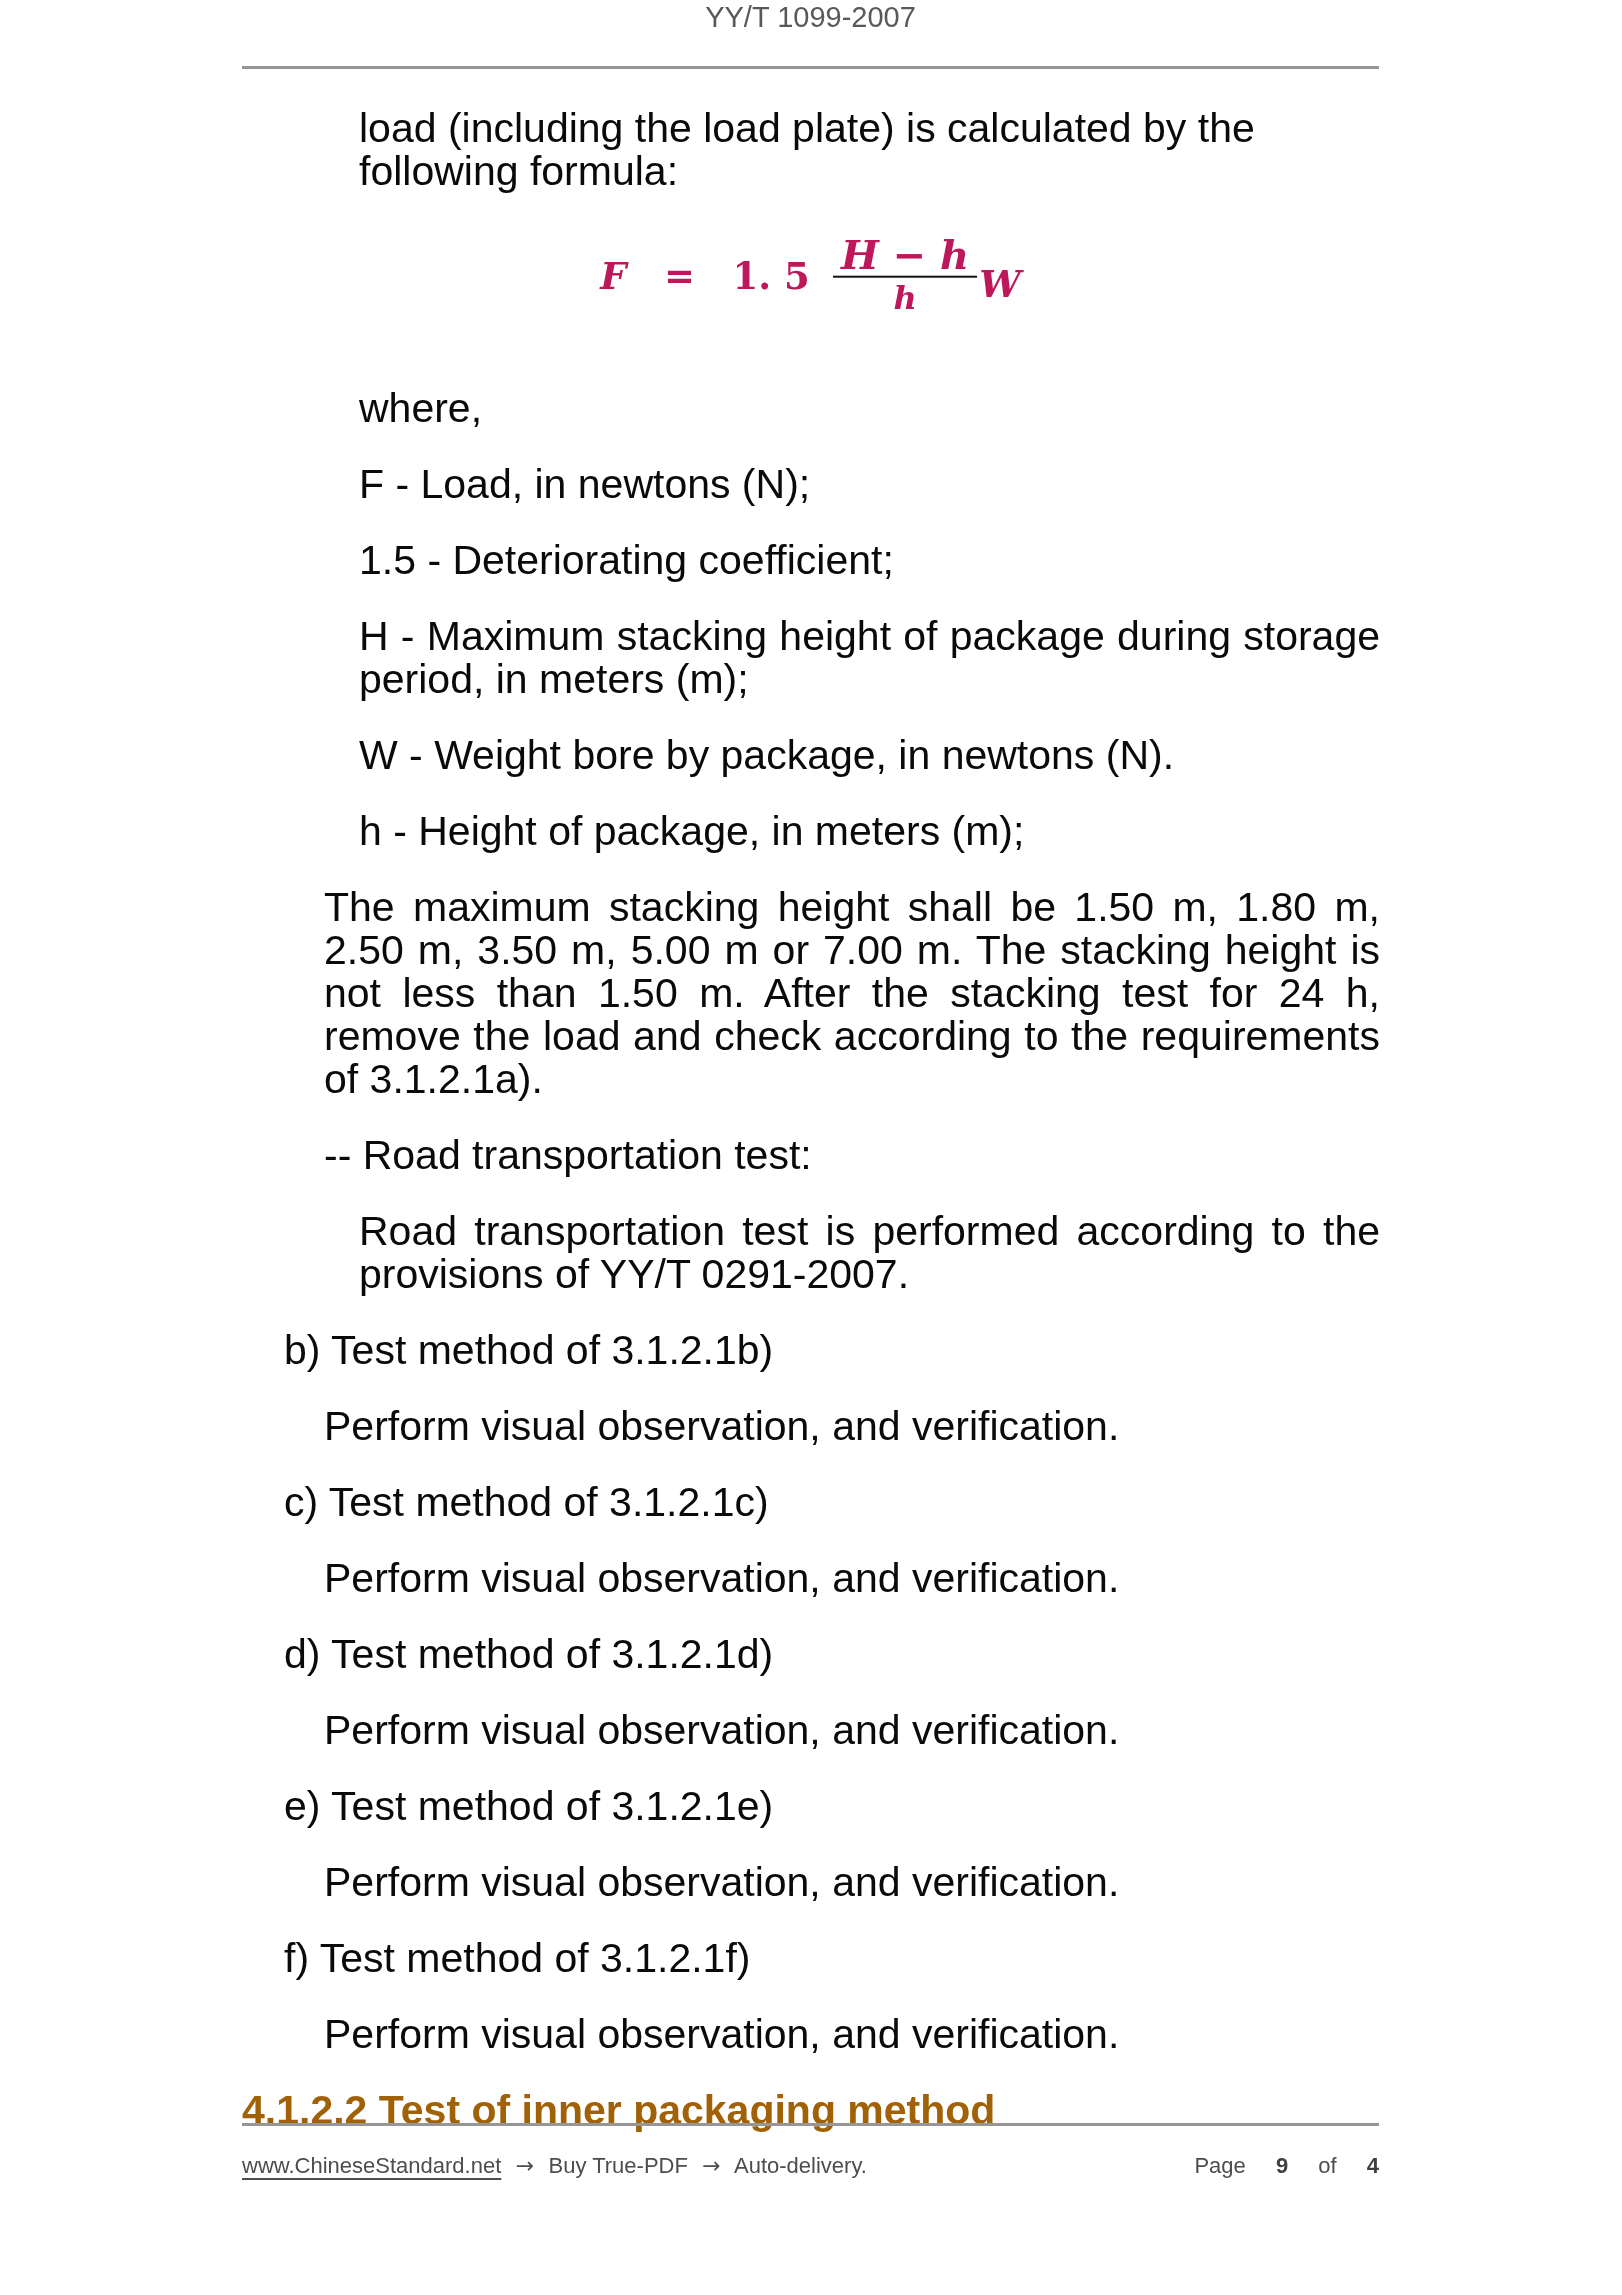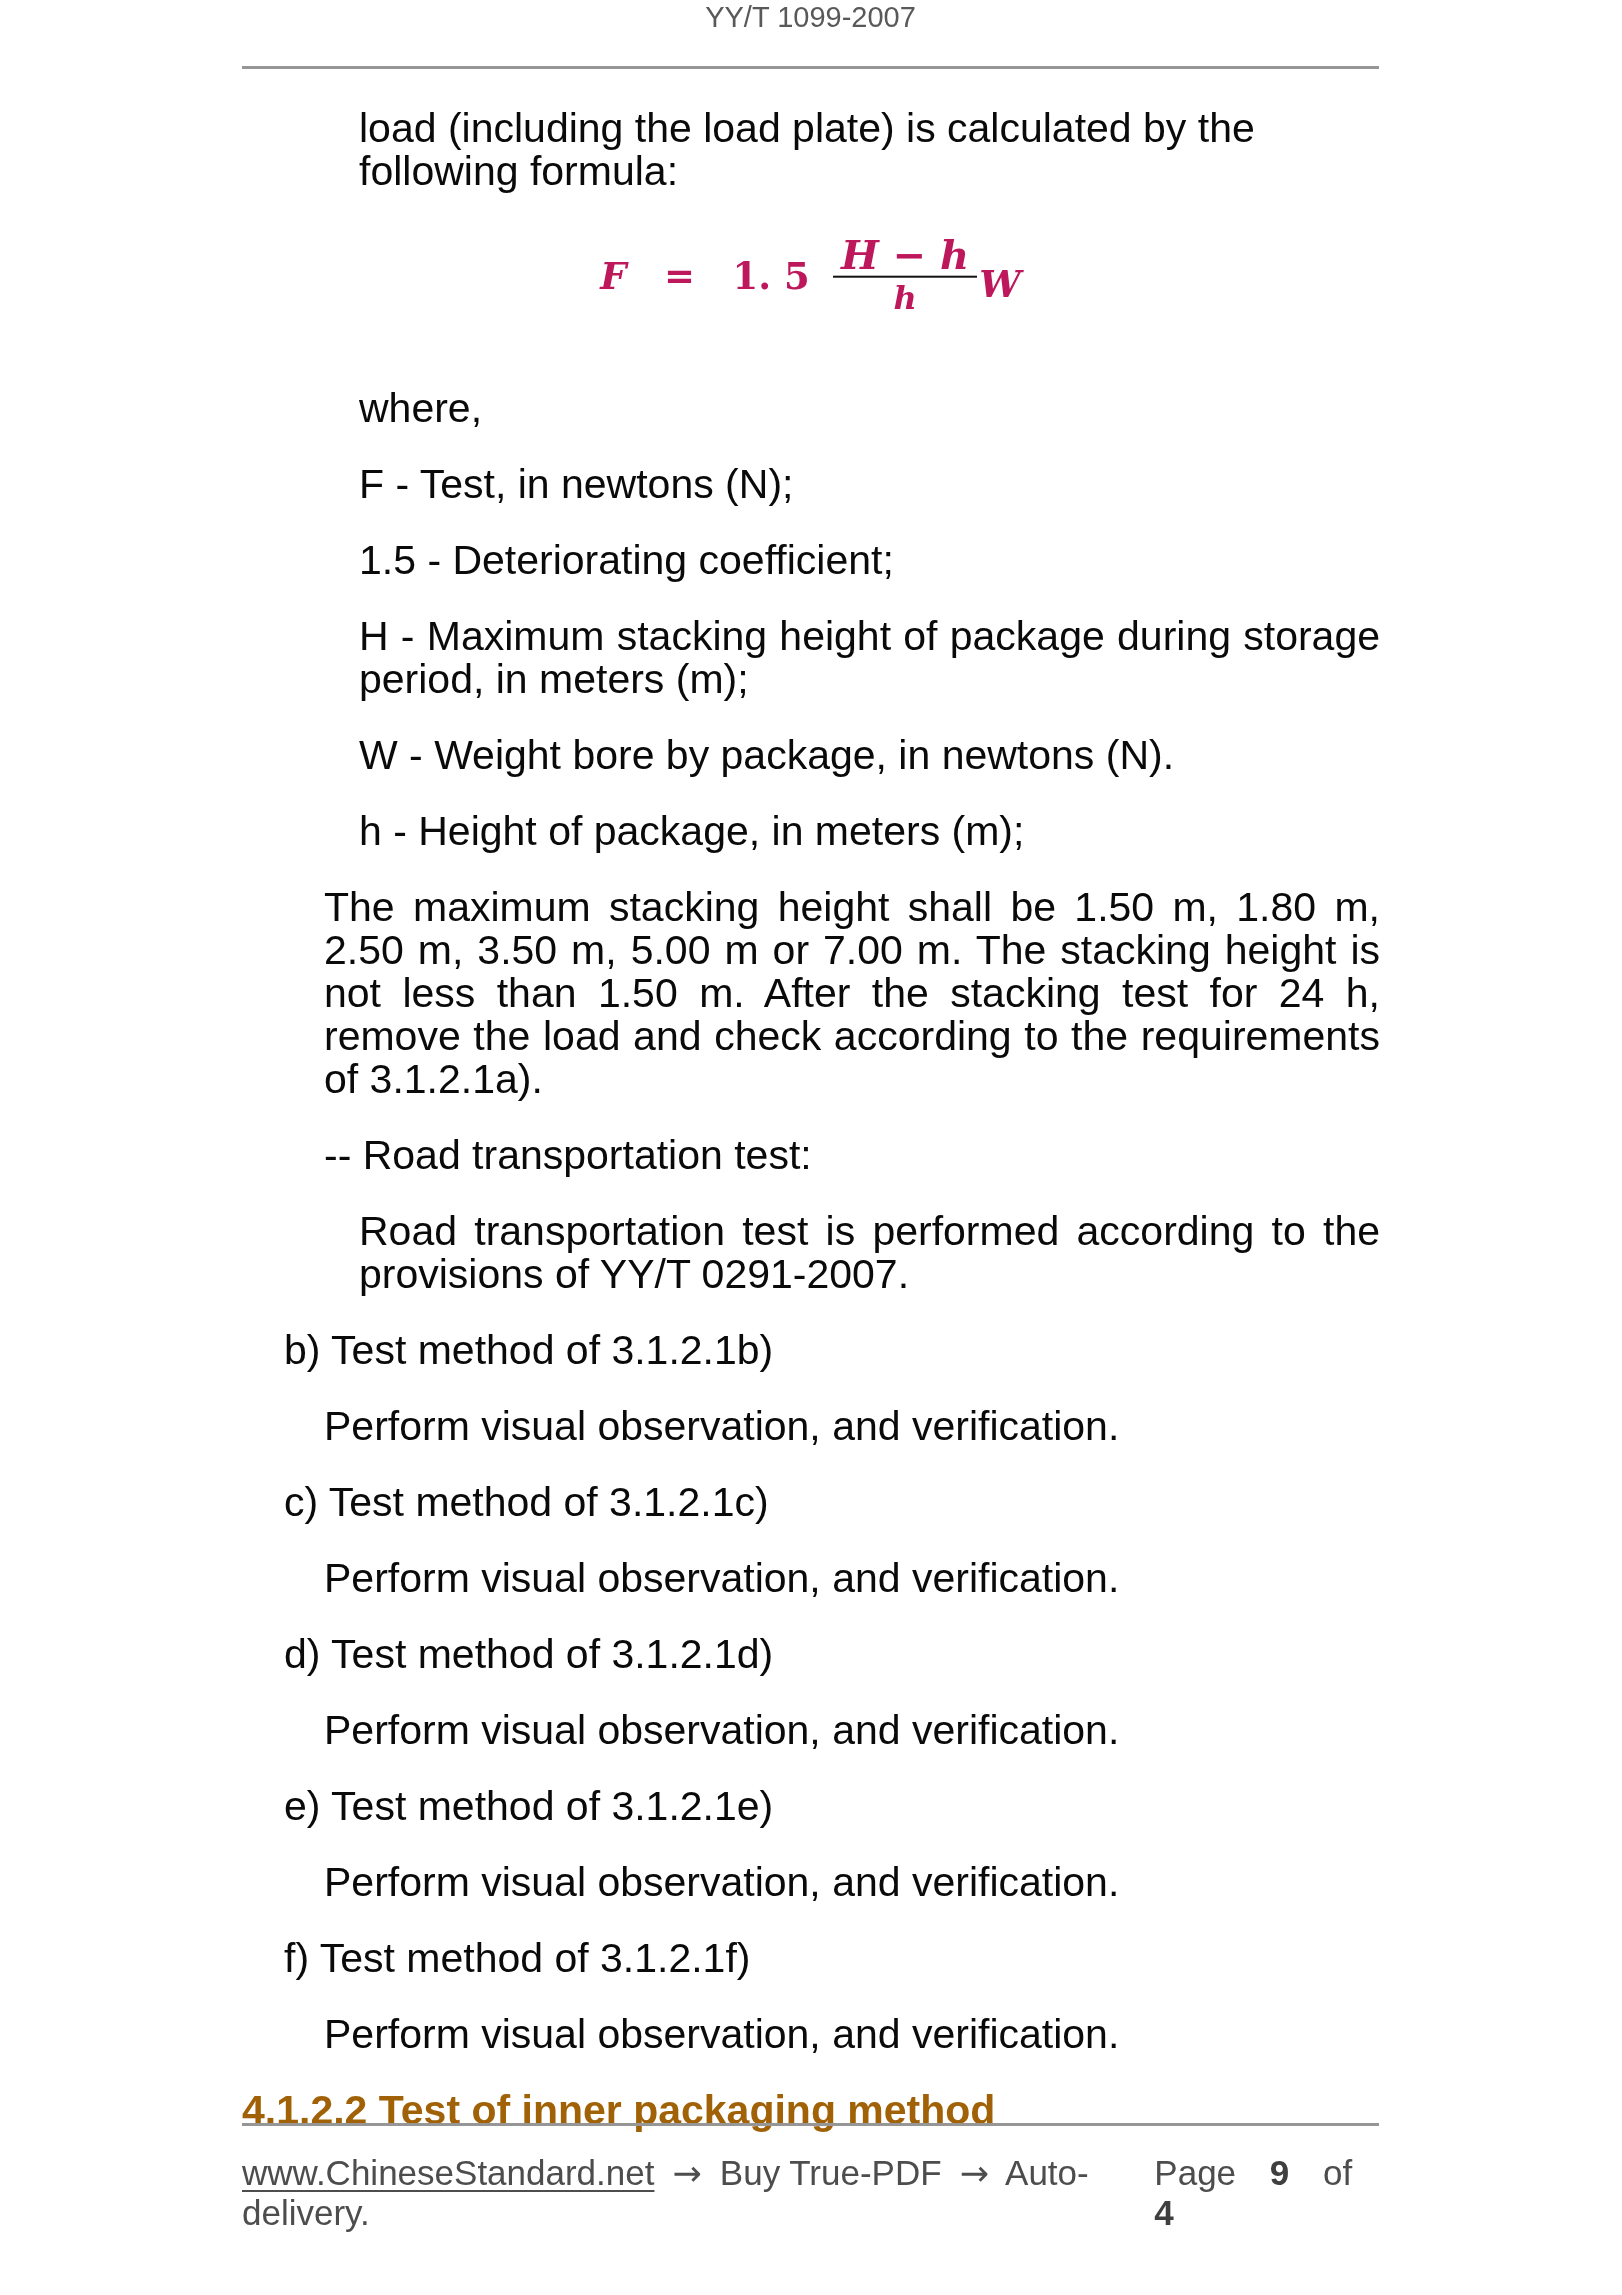--- a/index.html
+++ b/index.html
@@ -69,21 +69,21 @@
     line-height:43px;
     font-weight:bold;
     color:#a16207;
   }
   
   .footer {
     position:absolute;
     left:242px; top:2123px;
     width:1137px;
     color:#4d4d4d;
-    font-size:35px;
+    font-size:22px;
   }
   .footer-rule { height:2.5px; background:#969696; }
   .footer-row {
     margin-top:27.5px;
     display:flex;
     justify-content:space-between;
     align-items:baseline;
   }
   .footer-left span { margin-right:8.3px; }
   .footer-link { color:#4d4d4d; text-decoration:underline; text-underline-offset:5px; text-decoration-thickness:1.7px; cursor:pointer; }
@@ -113,21 +113,21 @@
         <span class="sp"></span>
         <span class="upright">1. 5</span>
         <span class="frac">
           <span class="num">H − h</span>
           <span class="den">h</span>
         </span><span class="mult">W</span>
       </div>
 
       <p class="indent-c">where,</p>
 
-      <p class="indent-c">F - Test, in newtons (N);</p>
+      <p class="indent-c">F - Load, in newtons (N);</p>
 
       <p class="indent-c">1.5 - Deteriorating coefficient;</p>
 
       <p class="indent-c just w-c">H - Maximum stacking height of package during storage period, in meters (m);</p>
 
       <p class="indent-c">W - Weight bore by package, in newtons (N).</p>
 
       <p class="indent-c">h - Height of package, in meters (m);</p>
 
       <p class="indent-b just w-b">The maximum stacking height shall be 1.50 m, 1.80 m, 2.50 m, 3.50 m, 5.00 m or 7.00 m. The stacking height is not less than 1.50 m. After the stacking test for 24 h, remove the load and check according to the requirements of 3.1.2.1a).</p>

